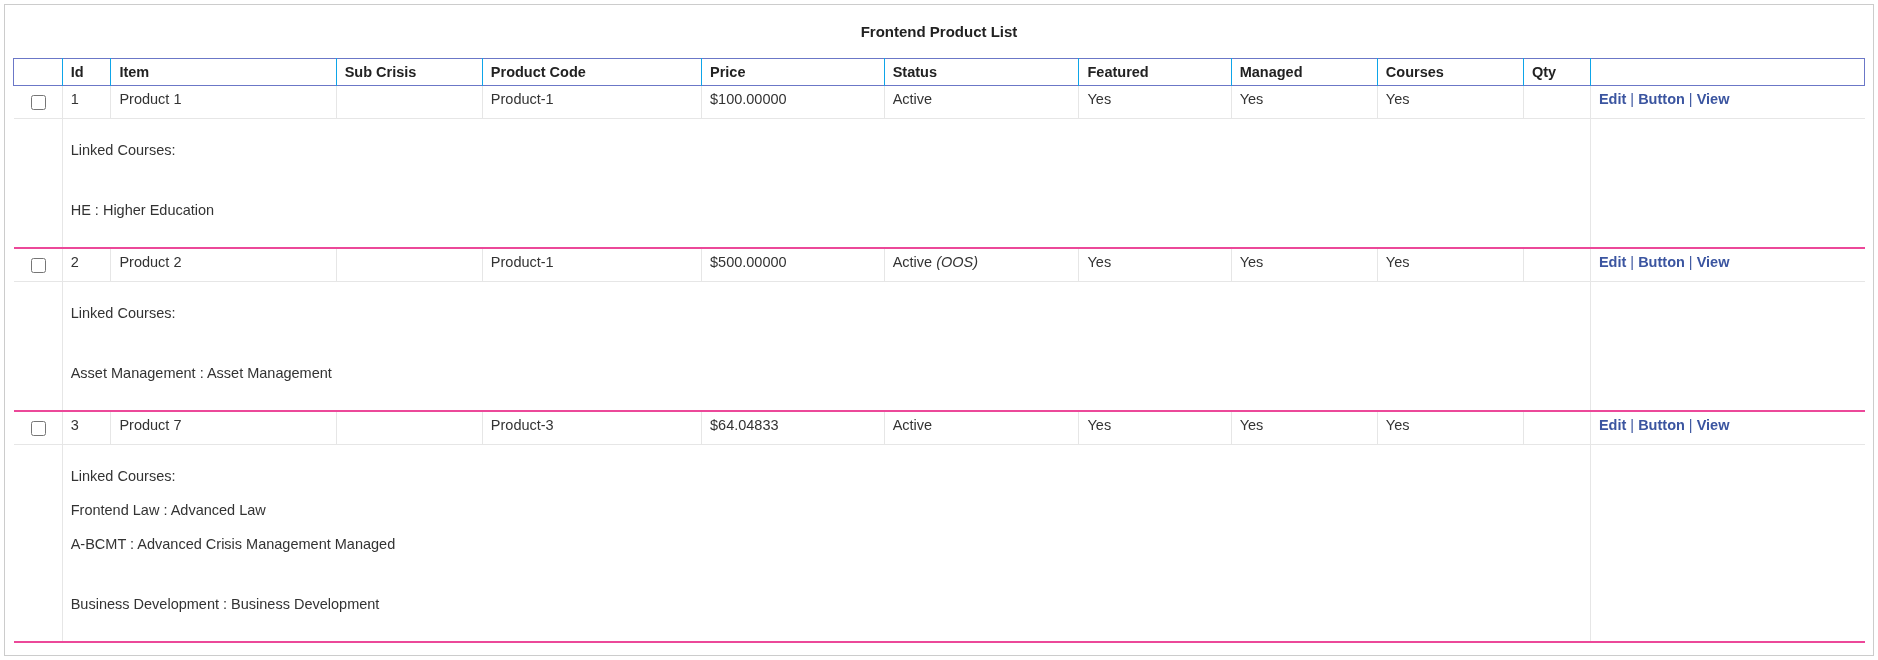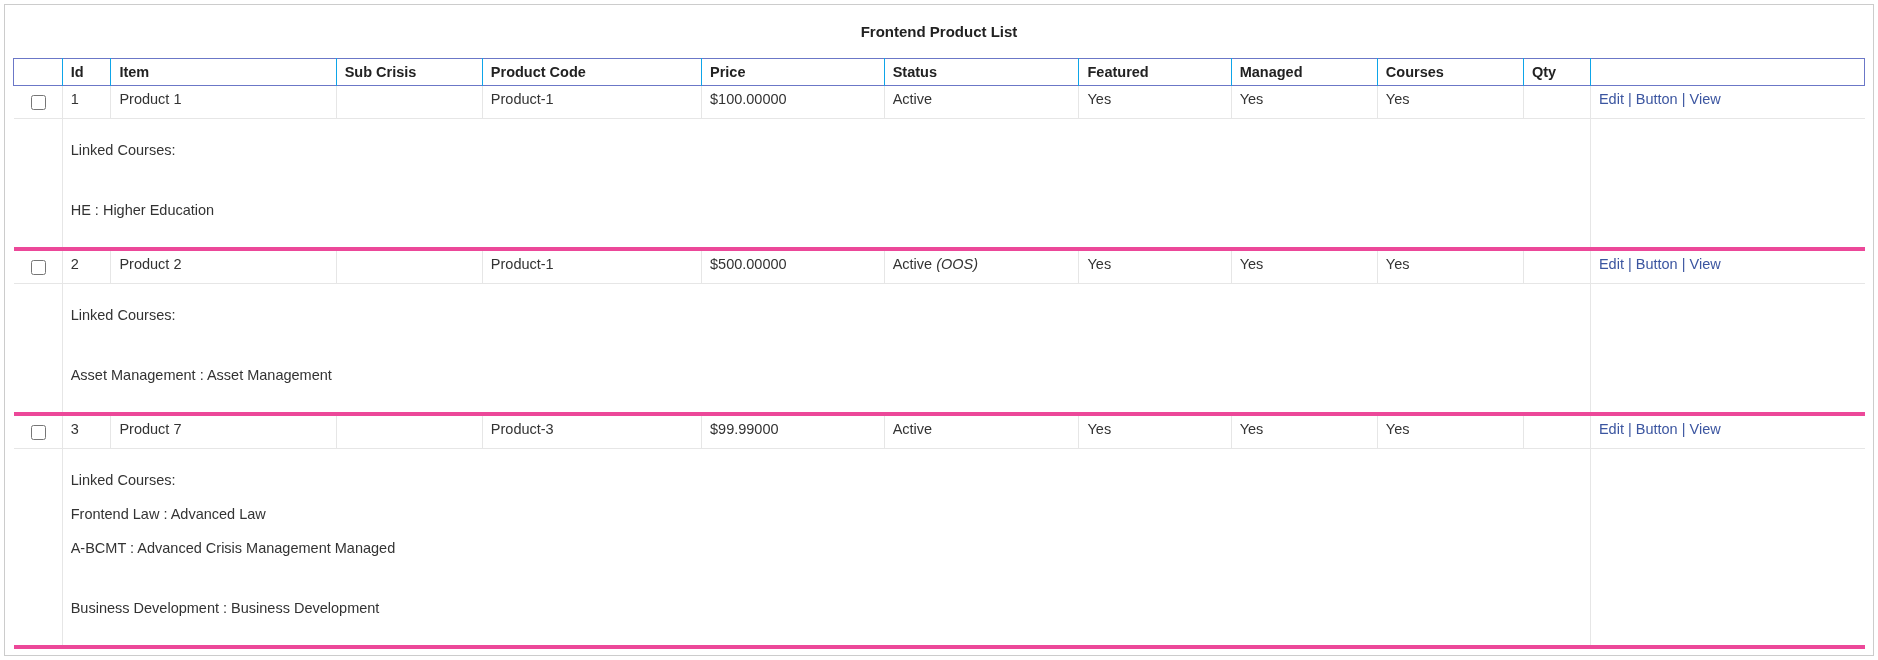--- a/index.html
+++ b/index.html
@@ -34,35 +34,36 @@
     text-align: left;
     font-weight: bold;
     background: #fff;
     border-right: 1px solid #0ea5e9;
     padding: 5px 8px;
     font-size: 14.5px;
   }
   th:last-child, td:last-child { border-right: none; }
   tbody td {
     border-right: 1px solid #e6e6e6;
-    border-bottom: 4px solid #ec4899;
+    border-bottom: 2px solid #ec4899;
     padding: 5px 8px;
     vertical-align: top;
     font-size: 14.5px;
     color: #333;
   }
   tr.data-row > td { border-bottom: 1px solid #e6e6e6; }
   .checkbox-cell { text-align: center; padding-top: 6px; }
   input[type=checkbox] {
     width: 15px; height: 15px;
     accent-color: #888;
   }
   a.action {
     color: #3b55a0;
     text-decoration: none;
+    font-weight: bold;
   }
   .sep { color: #3b55a0; }
   .linked-block {
     padding: 18px 0 24px 0;
     font-size: 14.5px;
     color: #333;
   }
   .linked-block .lbl { margin-bottom: 18px; }
   .linked-block .course { margin-bottom: 18px; }
   .linked-block .course:last-child { margin-bottom: 0; margin-top: 44px; }
@@ -167,21 +168,21 @@
             </div>
           </td>
           <td></td>
         </tr>
         <tr class="data-row">
           <td class="checkbox-cell"><input type="checkbox" style=""></td>
           <td>3</td>
           <td>Product 7</td>
           <td></td>
           <td>Product-3</td>
-          <td>$99.99000</td>
+          <td>$64.04833</td>
           <td><span>Active</span></td>
           <td>Yes</td>
           <td>Yes</td>
           <td>Yes</td>
           <td></td>
           <td><a href="#" class="action">Edit</a><span class="sep"> | </span><a href="#" class="action">Button</a><span class="sep"> | </span><a href="#" class="action">View</a></td>
         </tr>
         <tr>
           <td></td>
           <td colspan="10">

